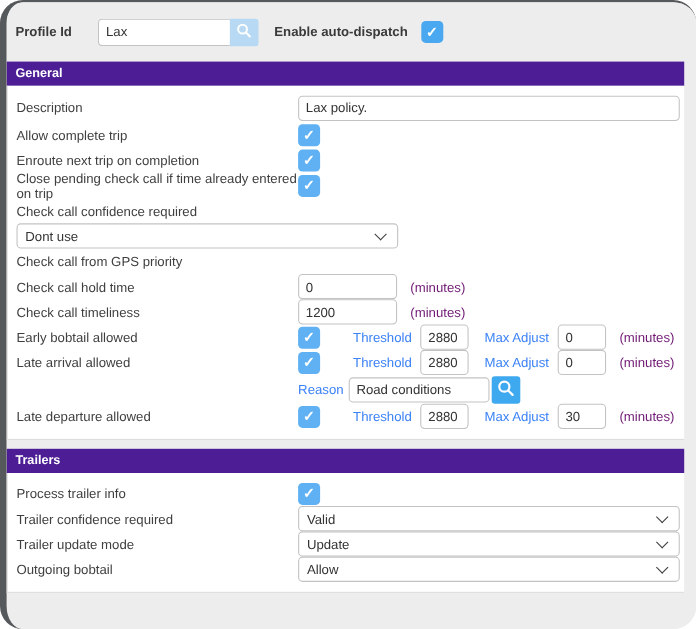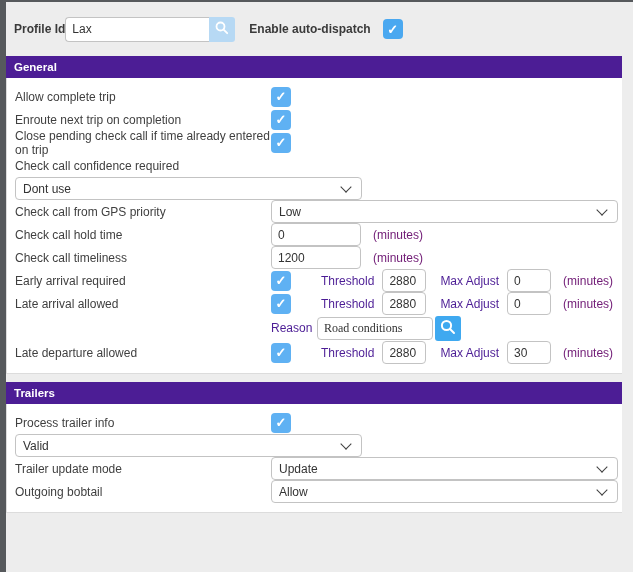--- a/index.html
+++ b/index.html
@@ -10,20 +10,21 @@
     background: #fff;
   }
   .frame {
     position: relative;
     width: 633px;
     height: 572px;
     background: #ededed;
     border-top: 2px solid #56595c;
     border-left: 6px solid #56595c;
     overflow: hidden;
+    border-radius: 21px;
   }
   
   .toolbar {
     height: 54px;
     display: flex;
     align-items: center;
     padding-left: 8px;
     background: #ededed;
   }
   .blabel { font-weight: 700; color: #3a3a3a; }
@@ -31,21 +32,21 @@
     height: 23px;
     border: 1px solid #c3c3c3;
     border-radius: 4px;
     padding: 0 6px;
     font-family: "Liberation Sans", sans-serif;
     font-size: 12px;
     color: #333;
     background: #fff;
     outline: none;
   }
-  .profile-input { width: 144px; height: 25px; margin-left: 0; border-radius: 4px 0 0 4px; border-right: none; }
+  .profile-input { width: 120px; height: 25px; margin-left: 24px; border-radius: 4px 0 0 4px; border-right: none; }
   .btn {
     width: 26px; height: 25px;
     border: none;
     display: flex; align-items: center; justify-content: center;
     cursor: pointer;
     border-radius: 3px;
     padding: 0;
   }
   .btn-light { background: #b7d9f4; border-radius: 0 3px 3px 0; }
   .btn-blue  { background: #3fa9f0; }
@@ -87,26 +88,26 @@
     height: 23px;
     padding-left: 8px;
   }
   .row.tall { height: 26px; }
   .row .flabel { width: 256px; flex: none; color: #3f3f3f; }
   .ctl { display: flex; align-items: center; flex: 1; min-width: 0; }
   .wide { width: 347px; }
   .num  { width: 90px; }
   .small { width: 44px; }
   .unit { margin-left: 12px; color: #701a75; }
-  .sublbl { color: #4c1d95; }
+  .sublbl { color: #3b82f6; }
   .sub-th { margin-left: 30px; }
   .sub-ma { margin-left: 14px; }
   .ml8 { margin-left: 8px; }
   .reason-lbl { width: 38px; flex: none; }
-  .reason-input { width: 116px; margin-right: 2px; font-family: Liberation Serif, serif; }
+  .reason-input { width: 128px; margin-right: 2px; }
   
   .sel {
     position: relative;
     display: flex;
     align-items: center;
     height: 23px;
     padding: 0 26px 0 7px;
     border: 1px solid #c3c3c3;
     border-radius: 4px;
     background: #fff;
@@ -143,20 +144,26 @@
     <span class="blabel autodispatch-label">Enable auto-dispatch</span>
     <div class="cb cb-top">
       <span class="ck">✓</span>
     </div>
   </div>
 
   <div class="section">
     <div class="secbar">General</div>
     <div class="panel">
 
+      <div class="row tall">
+        <span class="flabel">Description</span>
+        <div class="ctl">
+          <input class="txt wide" type="text" value="Lax policy." style="">
+        </div>
+      </div>
 
       <div class="row">
         <span class="flabel">Allow complete trip</span>
         <div class="ctl">
           <div class="cb">
             <span class="ck">✓</span>
           </div>
         </div>
       </div>
 
@@ -186,47 +193,41 @@
         <div class="ctl">
           <div class="sel wide">
             <span>Dont use</span>
             <span class="chev"></span>
           </div>
         </div>
       </div>
 
       <div class="row">
         <span class="flabel">Check call from GPS priority</span>
-        <div class="ctl">
-          <div class="sel wide">
-            <span>Low</span>
-            <span class="chev"></span>
-          </div>
-        </div>
       </div>
 
 
       <div class="row">
         <span class="flabel">Check call hold time</span>
         <div class="ctl">
           <input class="txt num" type="text" value="0" style="">
           <span class="unit">(minutes)</span>
         </div>
       </div>
 
       <div class="row">
         <span class="flabel">Check call timeliness</span>
         <div class="ctl">
           <input class="txt num" type="text" value="1200" style="">
           <span class="unit">(minutes)</span>
         </div>
       </div>
 
       <div class="row">
-        <span class="flabel">Early arrival required</span>
+        <span class="flabel">Early bobtail allowed</span>
         <div class="ctl">
           <div class="cb">
             <span class="ck">✓</span>
           </div>
           <span class="sublbl sub-th">Threshold</span>
           <input class="txt small ml8" type="text" value="2880" style="">
           <span class="sublbl sub-ma">Max Adjust</span>
           <input class="txt small ml8" type="text" value="0" style="">
           <span class="unit">(minutes)</span>
         </div>
@@ -288,20 +289,21 @@
       <div class="row">
         <span class="flabel">Process trailer info</span>
         <div class="ctl">
           <div class="cb">
             <span class="ck">✓</span>
           </div>
         </div>
       </div>
 
       <div class="row">
+        <span class="flabel">Trailer confidence required</span>
         <div class="ctl">
           <div class="sel wide">
             <span>Valid</span>
             <span class="chev"></span>
           </div>
         </div>
       </div>
 
       <div class="row">
         <span class="flabel">Trailer update mode</span>

